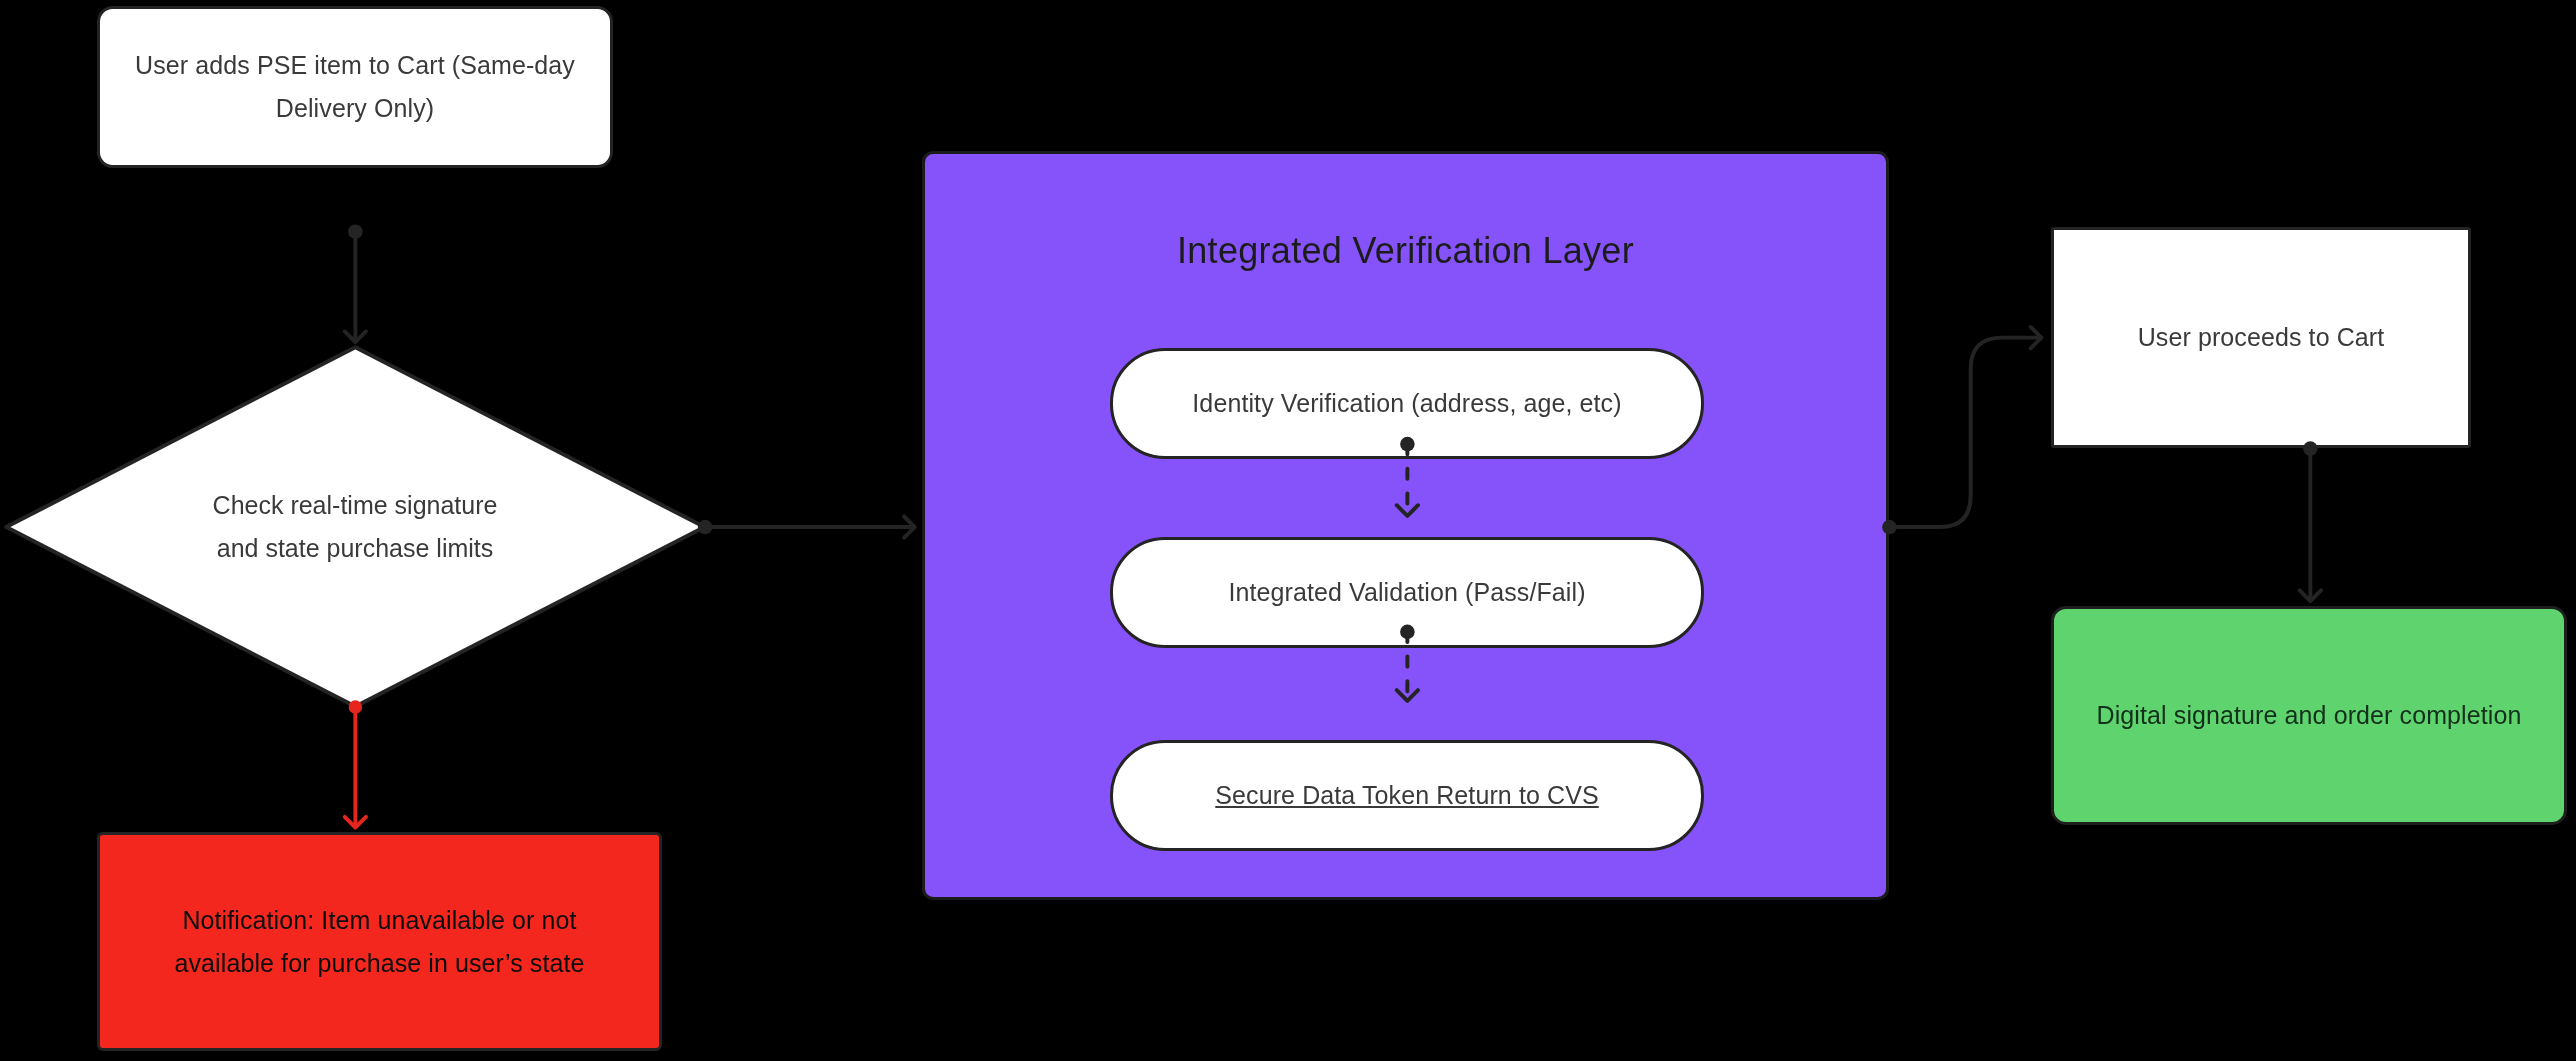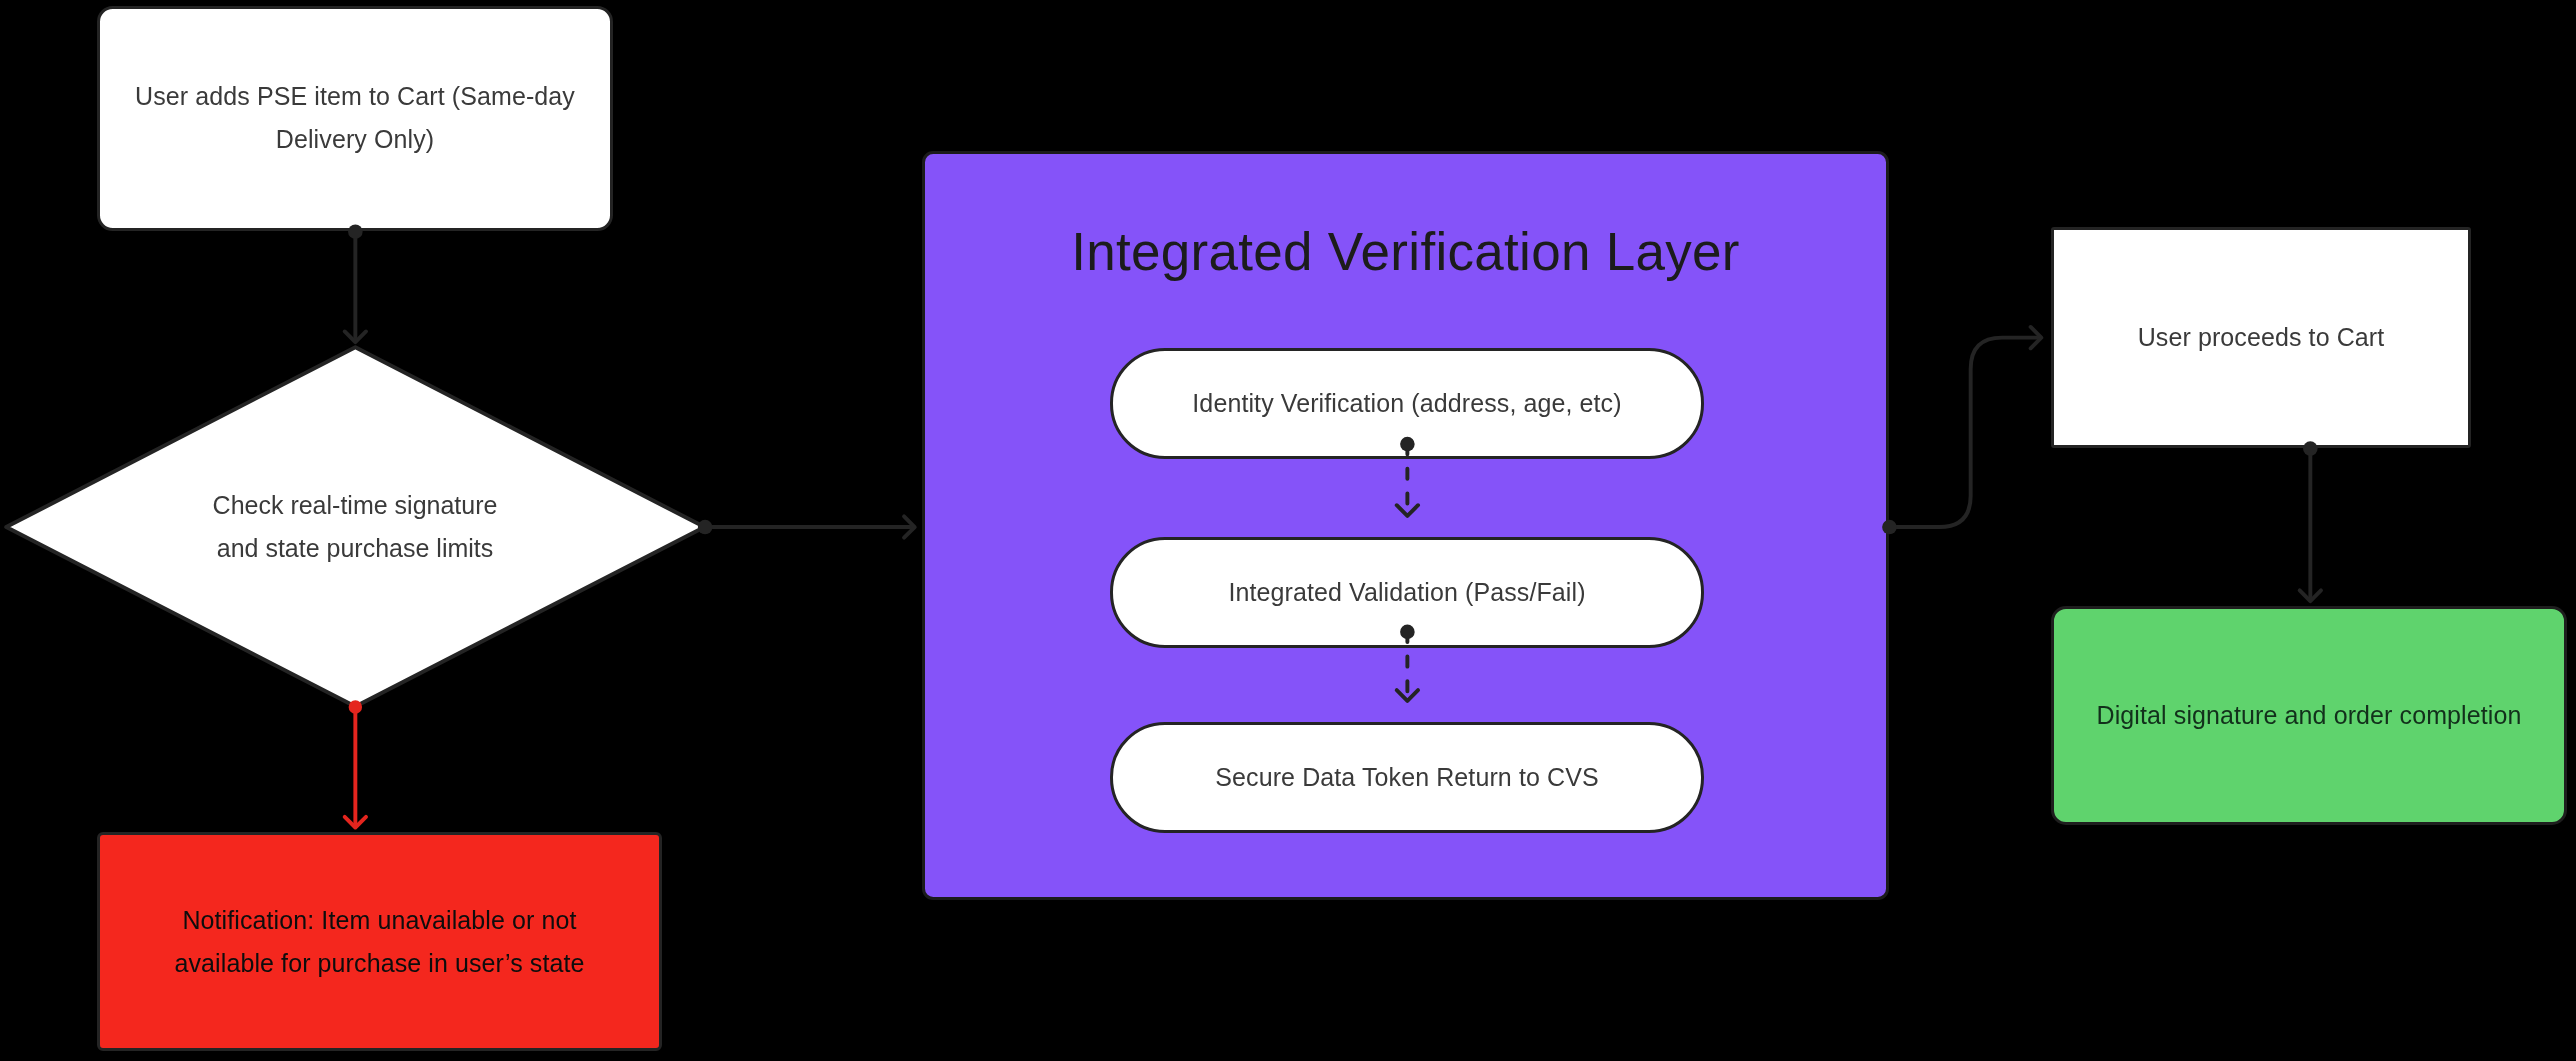--- a/index.html
+++ b/index.html
@@ -18,43 +18,43 @@
   .node{
     position:absolute; box-sizing:border-box;
     display:flex; align-items:center; justify-content:center;
     text-align:center; white-space:pre-line;
     font-size:25px; line-height:43px; letter-spacing:0.1px;
   }
   .rect{
     background:var(--white); border:3.9px solid var(--line); border-radius:15.7px;
     color:var(--node-text);
   }
-  .node-add{left:97px; top:5.6px; width:516px; height:225px;}
+  .node-add{left:97px; top:5.6px; width:516px; height:162px;}
   .node-red{
     left:97px; top:832px; width:565px; height:219px;
     background:var(--red); border:3.9px solid var(--line); border-radius:6px;
     color:var(--red-text);
   }
   .container-purple{
     position:absolute; left:922px; top:151px; width:967px; height:749px;
     background:var(--purple); border:3.4px solid #1B1B1B; border-radius:11.2px;
     box-sizing:border-box;
   }
   .purple-title{
     position:absolute; left:922px; top:223px; width:967px; height:56px;
     display:flex; align-items:center; justify-content:center;
-    font-size:53px; font-weight:500; color:var(--title-text); letter-spacing:0.3px;
+    font-size:36px; font-weight:500; color:var(--title-text); letter-spacing:0.3px;
   }
   .pill{
     background:var(--white); border:3.9px solid var(--line); border-radius:55px;
     color:var(--node-text); left:1110px; width:594px; height:111px;margin-top:16px;
   }
   .pill-1{top:332px;}
   .pill-2{top:521px;}
-  .pill-3{top:706px;}
+  .pill-3{top:724px;text-decoration:underline;}
   .node-cart{left:2051px; top:227px; width:420px; height:221px; border-radius:3px;}
   .node-green{
     left:2051px; top:606px; width:516px; height:219px;
     background:var(--green); border:3.9px solid #1E1E1E; border-radius:15px;
     color:var(--green-text);
   }
   .diamond-label{
     position:absolute; left:159px; top:437px; width:392px; height:179px;
     display:flex; align-items:center; justify-content:center;
     text-align:center; white-space:pre-line;

